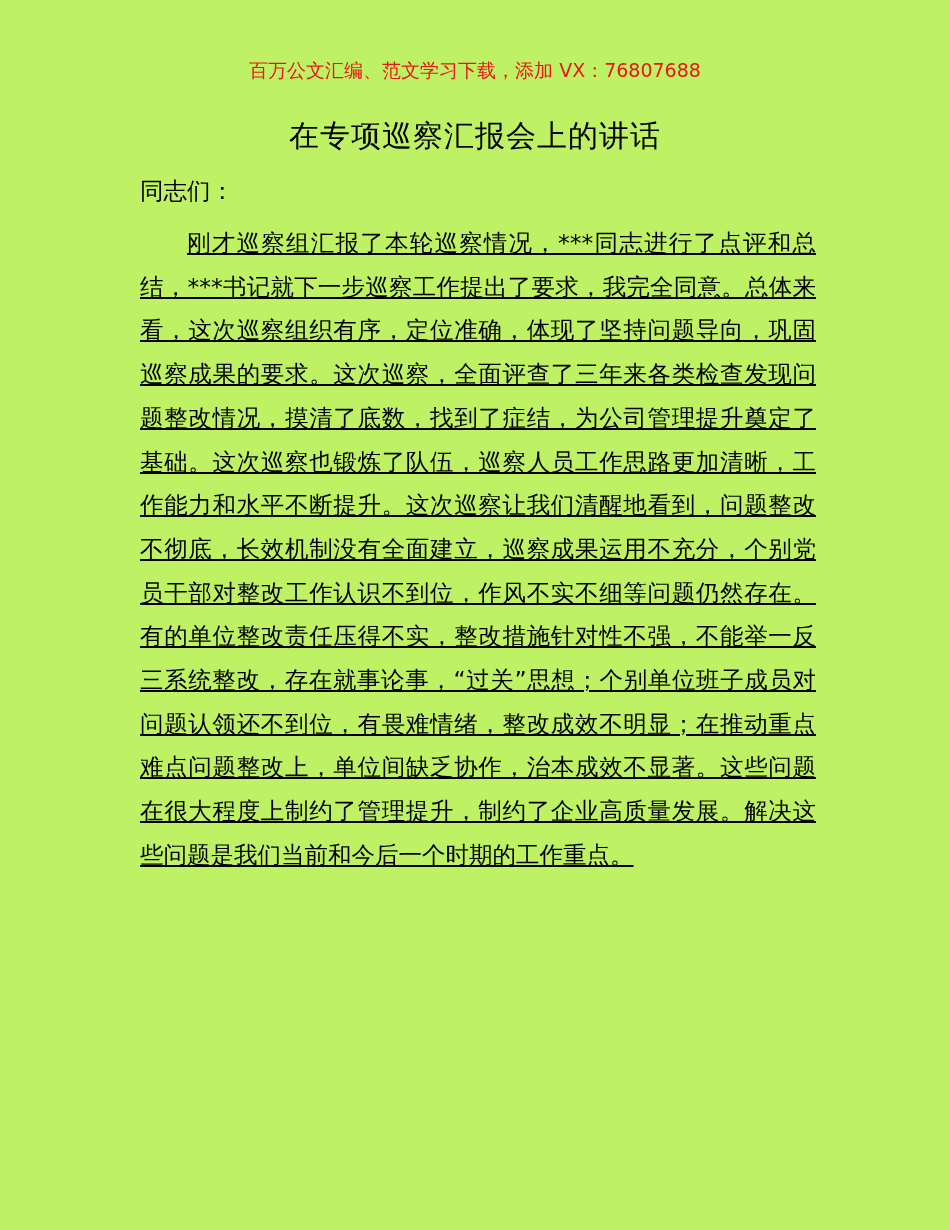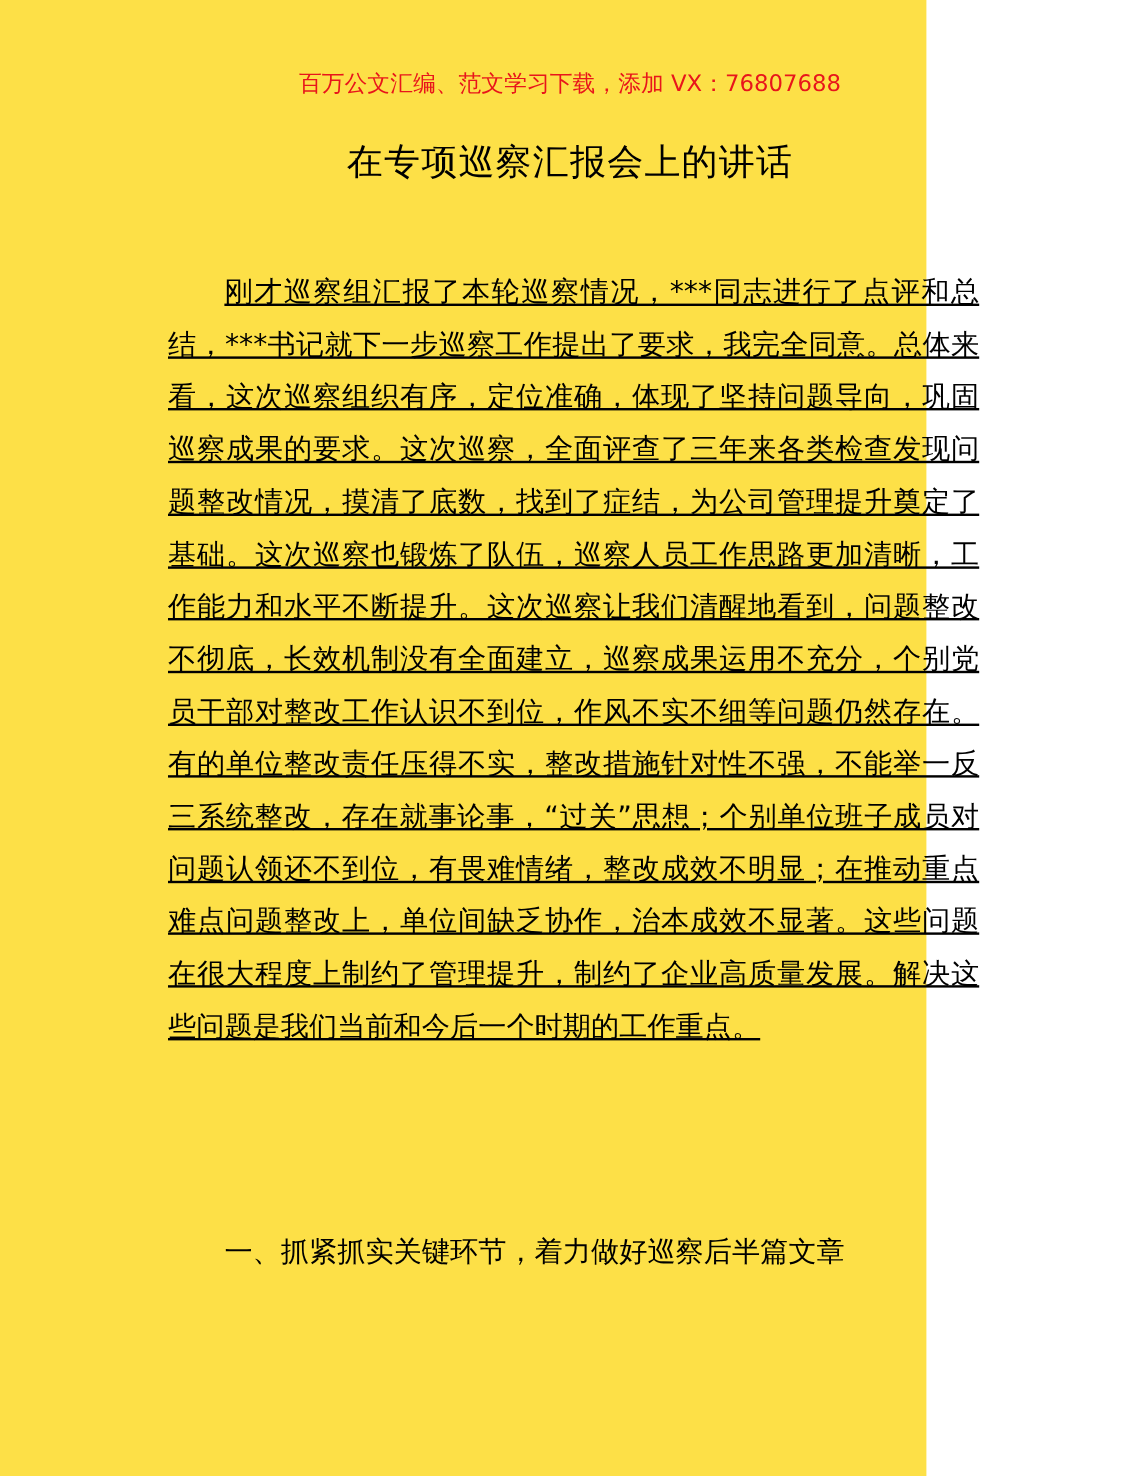--- a/index.html
+++ b/index.html
@@ -12,23 +12,23 @@
       height: 1230px;
       position: relative;
       overflow: hidden;
       font-family: "DejaVu Sans", "Liberation Sans", sans-serif;
       color: #000000;
     }
     .page {
       position: absolute;
       left: 0;
       top: 0;
-      width: 772px;
+      width: 950px;
       height: 1230px;
-      background: #fde047;
+      background: #bef264;
     }
     .header-banner {
       position: absolute;
       top: 56px;
       left: 0;
       width: 950px;
       text-align: center;
       font-size: 19px;
       line-height: 28px;
       color: #e8151b;
@@ -73,18 +73,18 @@
     }
   </style>
 </head>
 <body>
 
 <div class="page">
   <div class="header-banner">百万公文汇编、范文学习下载，添加 VX：76807688</div>
 
   <div class="doc-title">在专项巡察汇报会上的讲话</div>
 
+  <div class="body-text salutation">同志们：</div>
 
   <div class="body-text para-1">刚才巡察组汇报了本轮巡察情况，***同志进行了点评和总结，***书记就下一步巡察工作提出了要求，我完全同意。总体来看，这次巡察组织有序，定位准确，体现了坚持问题导向，巩固巡察成果的要求。这次巡察，全面评查了三年来各类检查发现问题整改情况，摸清了底数，找到了症结，为公司管理提升奠定了基础。这次巡察也锻炼了队伍，巡察人员工作思路更加清晰，工作能力和水平不断提升。这次巡察让我们清醒地看到，问题整改不彻底，长效机制没有全面建立，巡察成果运用不充分，个别党员干部对整改工作认识不到位，作风不实不细等问题仍然存在。有的单位整改责任压得不实，整改措施针对性不强，不能举一反三系统整改，存在就事论事，“过关”思想；个别单位班子成员对问题认领还不到位，有畏难情绪，整改成效不明显；在推动重点难点问题整改上，单位间缺乏协作，治本成效不显著。这些问题在很大程度上制约了管理提升，制约了企业高质量发展。解决这些问题是我们当前和今后一个时期的工作重点。</div>
 
 
-  <div class="body-text section-heading">一、抓紧抓实关键环节，着力做好巡察后半篇文章</div>
 </div>
 
 </body></html>

